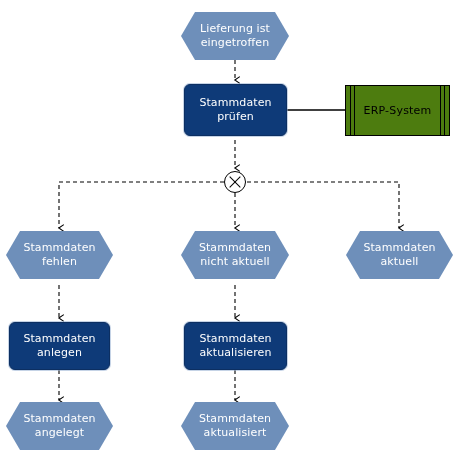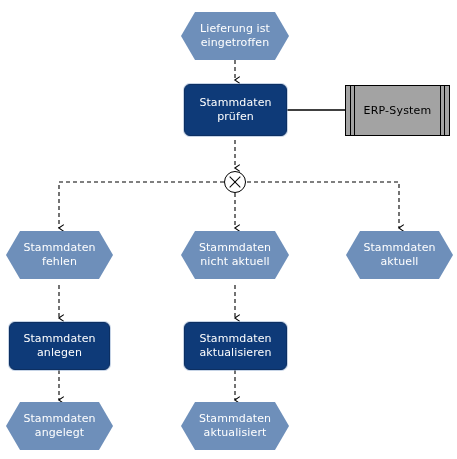--- a/index.html
+++ b/index.html
@@ -66,21 +66,21 @@
   }
   .function .lbl {
     white-space: pre-line;
     letter-spacing: .1px;
   }
 
   
   .system {
     position: absolute;
     box-sizing: border-box;
-    background: #a3a3a3;
+    background: #4d7c0f;
     border: 1px solid #000000;
     display: flex;
     align-items: center;
     justify-content: center;
   }
   .system .bar {
     position: absolute;
     top: 0;
     bottom: 0;
     width: 0;

